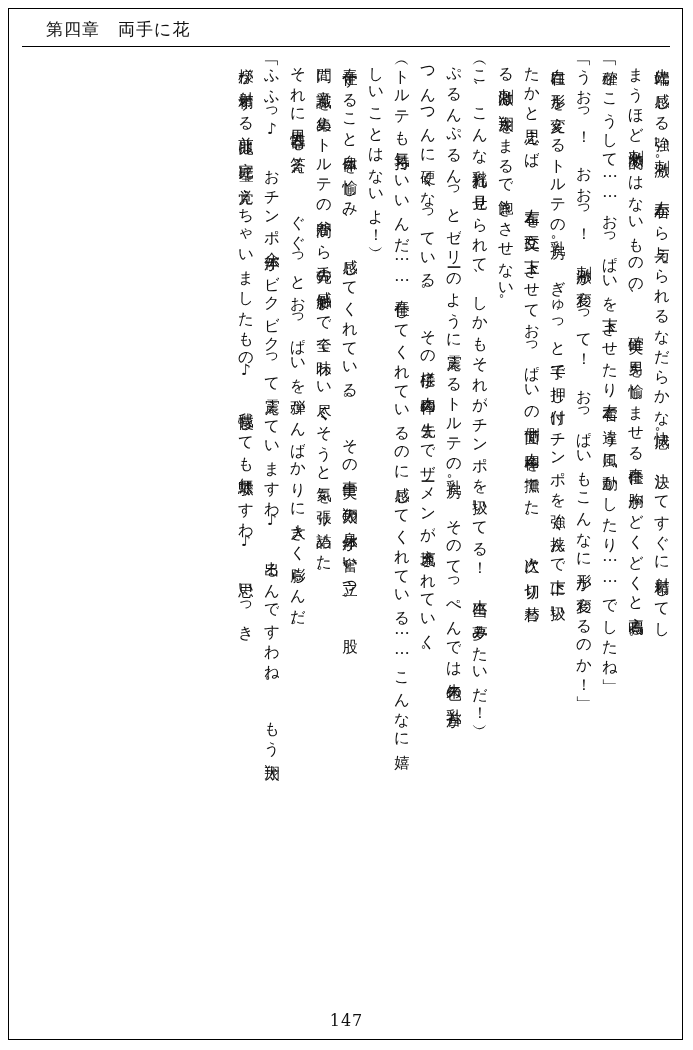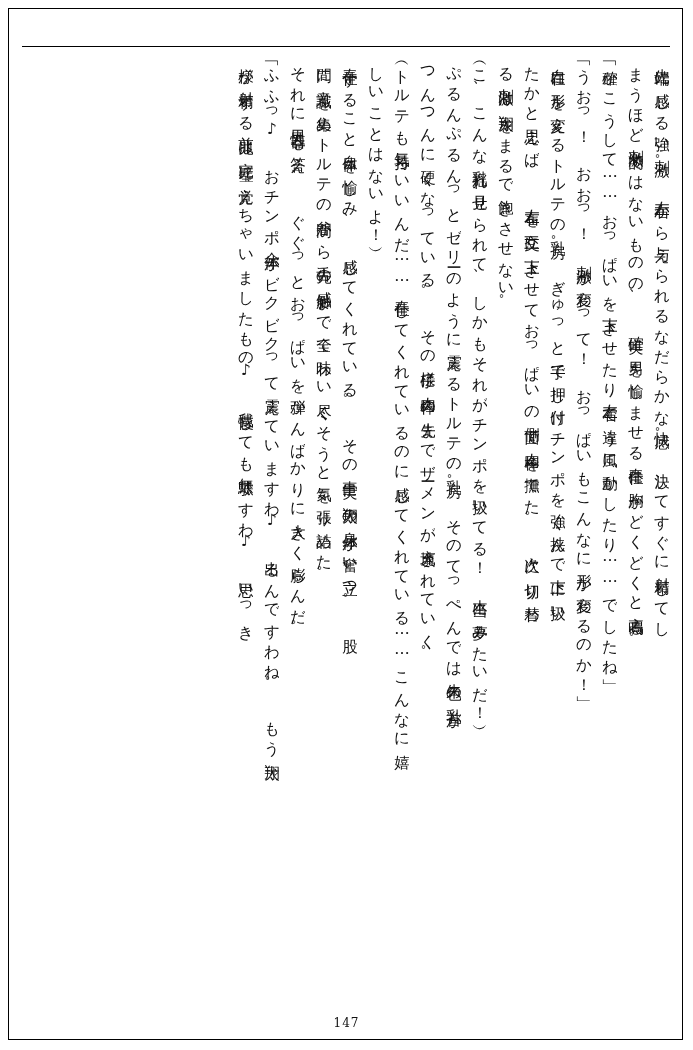--- a/index.html
+++ b/index.html
@@ -68,30 +68,33 @@
     white-space: nowrap;
     overflow: hidden;
     font-family: "DejaVu Serif", "Liberation Serif", serif;
   }
   .folio {
     position: absolute;
     left: 0;
     right: 0;
     bottom: 20px;
     text-align: center;
-    font-size: 12px;
+    font-size: 16px;
     letter-spacing: 1px;
   }
 </style>
 </head>
 <body>
 
 <div class="page">
   <div class="page-border"></div>
 
+  <div class="header">
+    <span class="chapter-num">第四章</span><span>両手に花</span>
+  </div>
 
   <div class="rule"></div>
 
   <div class="body-area">
     <div class="vline">先端に感じる強い刺激。　左右から与えられるなだらかな快感。　決してすぐに射精してし</div>
     <div class="vline">まうほど刺激的ではないものの、　確実に男を愉しませる奉仕に胸がどくどくと高鳴る。</div>
     <div class="vline">「確かこうして……おっぱいを上下させたり左右で違う風に動かしたり……でしたね」</div>
     <div class="vline">「うおっ！　おおっ！　刺激が変わって！　おっぱいもこんなに形が変わるのか！」</div>
     <div class="vline">自在に形を変えるトルテの乳房。　ぎゅっと手で押し付けチンポを強く挟んで上下に扱い</div>
     <div class="vline">たかと思えば、　左右を交互に上下させておっぱいの側面で肉棒を撫でた。　次々に切り替わ</div>

